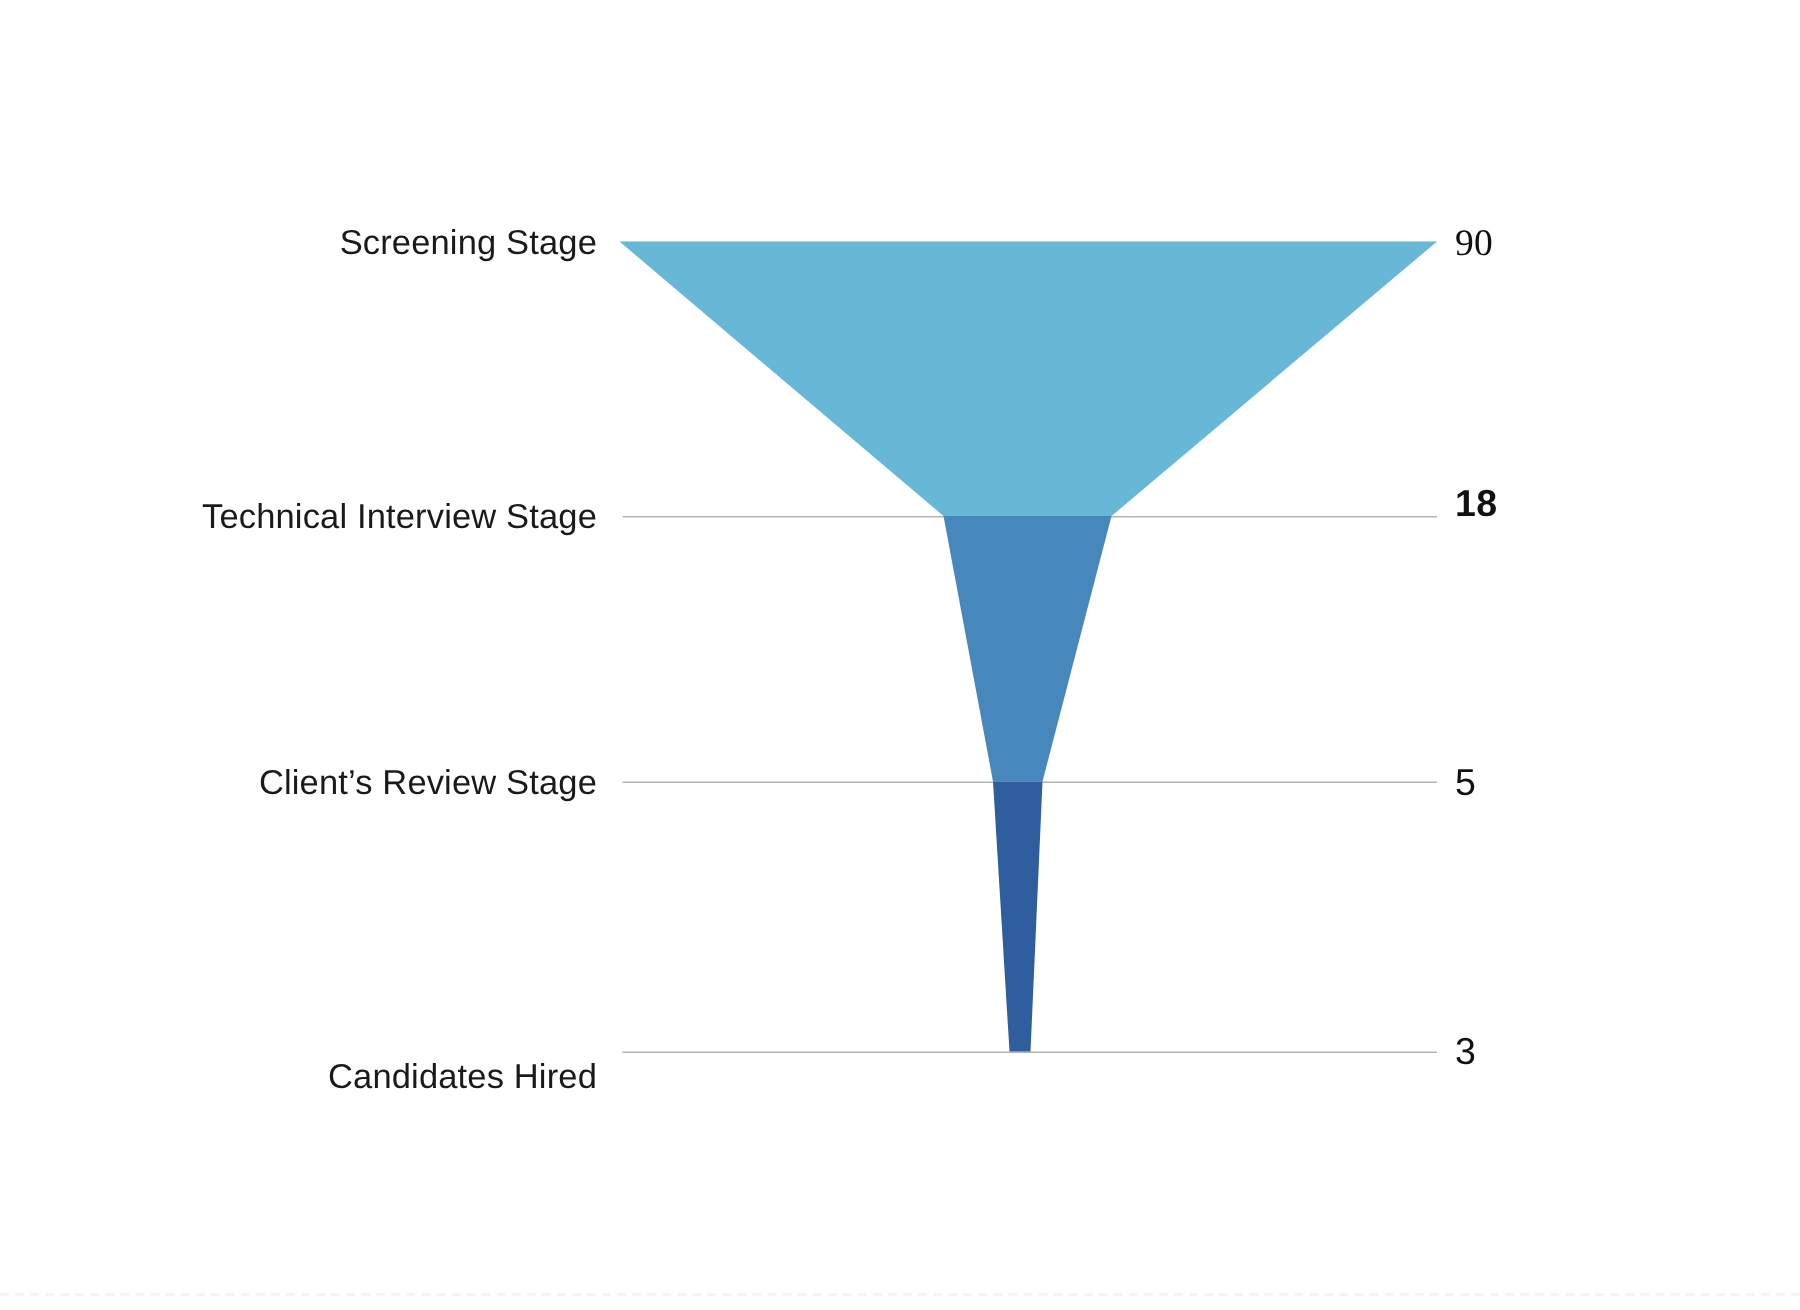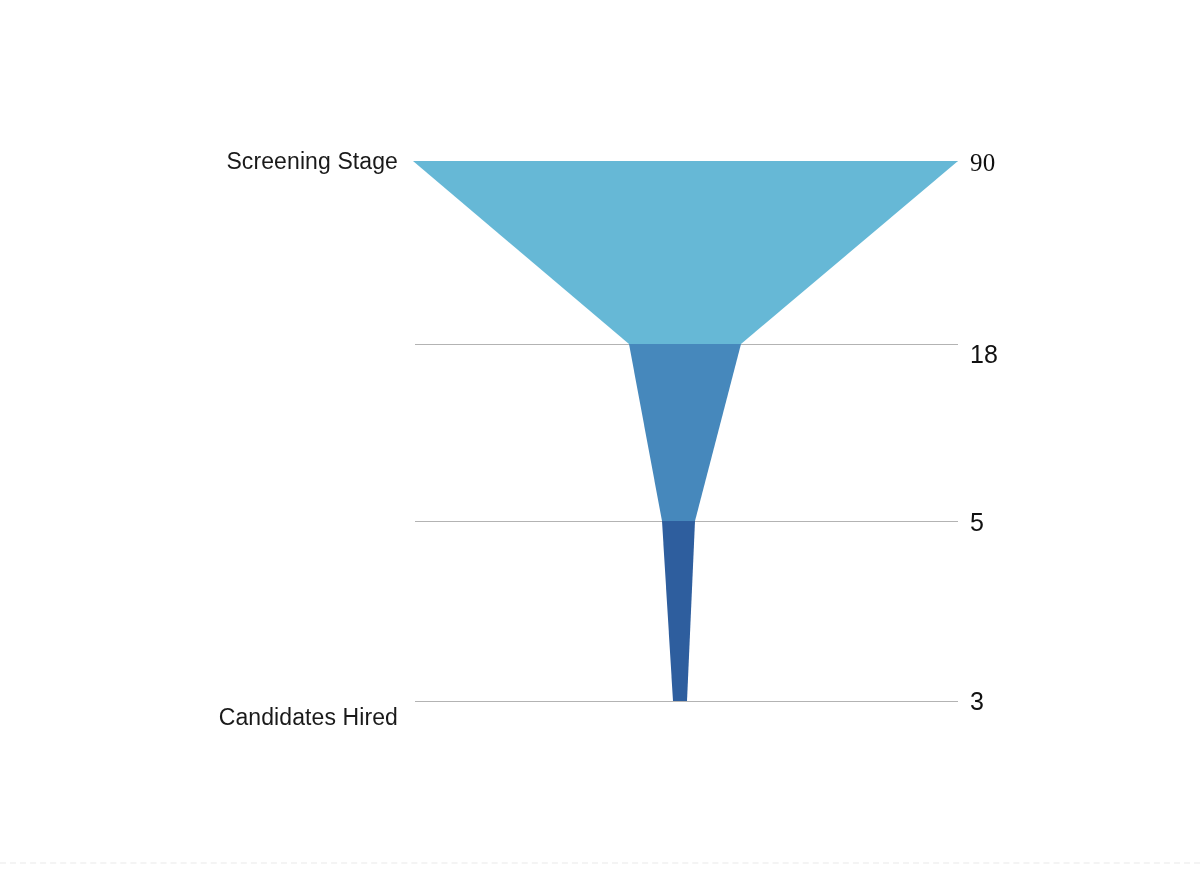--- a/index.html
+++ b/index.html
@@ -70,22 +70,24 @@
     <line x1="415" y1="161.5" x2="958" y2="161.5" stroke="#b3b3b3" stroke-width="0.6" opacity="0.5"></line>
 
     <polygon points="413,161 958,161 741,344 629,344" fill="#66b8d6"></polygon>
 
     <polygon points="629,344 741,344 695,521 662,521" fill="#4688bc"></polygon>
 
     <polygon points="662,521 695,521 687,701 673,701" fill="#2e5e9e"></polygon>
   </svg>
 
   <div class="stage-label" style="right:802px; top:150px;">Screening Stage</div>
+  <div class="stage-label" style="right:802px; top:333px;">Technical Interview Stage</div>
+  <div class="stage-label" style="right:802px; top:510px;">Client’s Review Stage</div>
   <div class="stage-label" style="right:802px; top:689px;margin-top:17px;">Candidates Hired</div>
 
   <div class="stage-value" style="left:970px; top:150px;font-family:Liberation Serif, serif;">90</div>
-  <div class="stage-value" style="left:970px; top:342px;">18</div>
+  <div class="stage-value" style="left:970px; top:324px;font-weight:bold;">18</div>
   <div class="stage-value" style="left:970px; top:510px;">5</div>
   <div class="stage-value" style="left:970px; top:689px;">3</div>
 
   <div class="bottom-rule"></div>
 
 </div>
 
 </body></html>

